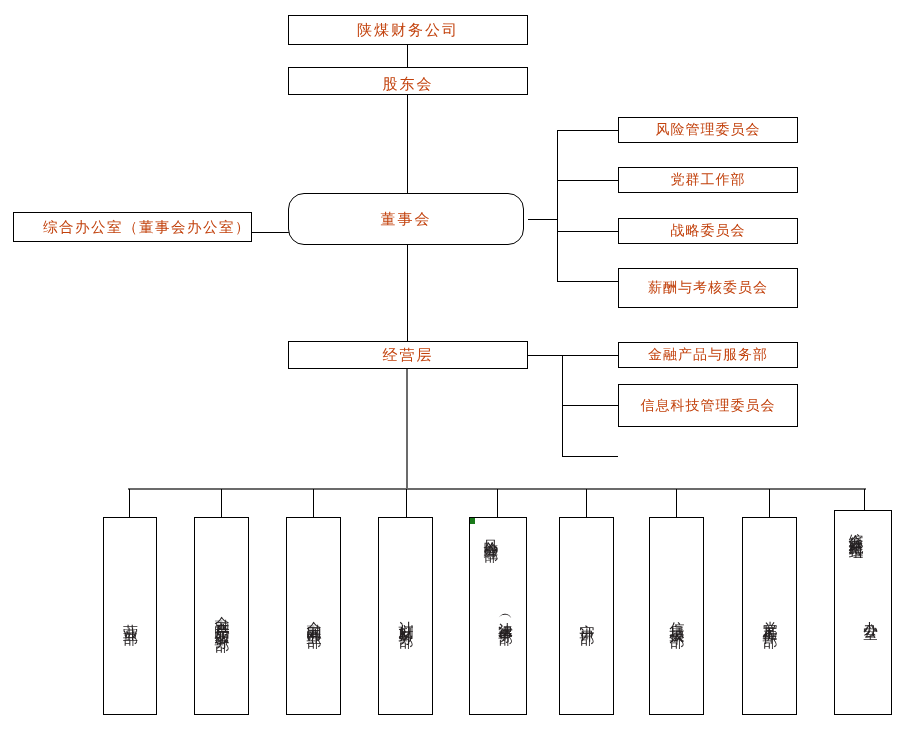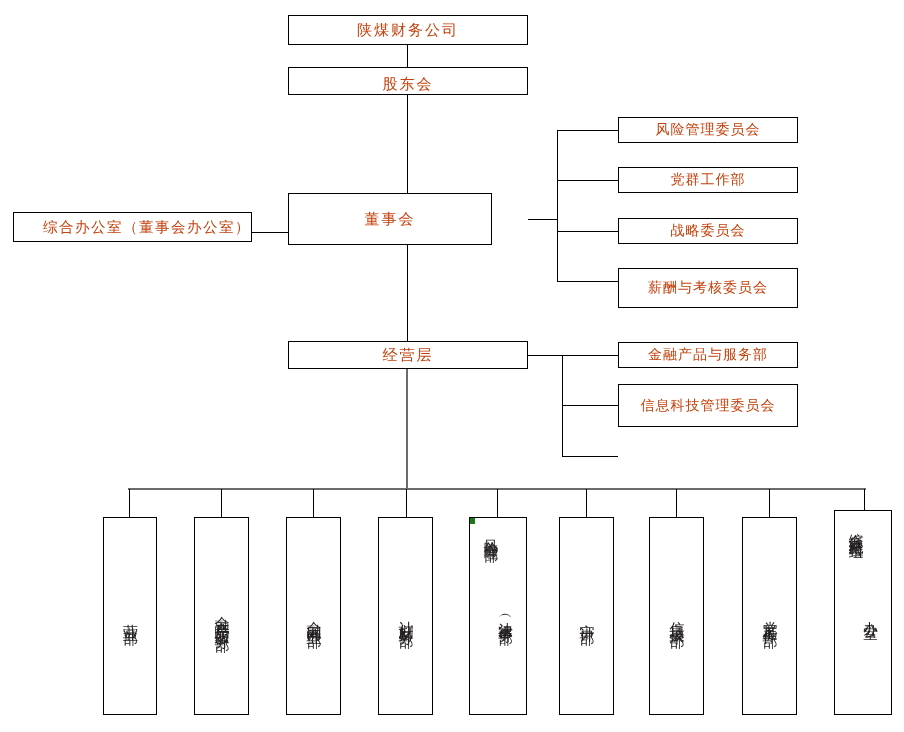--- a/index.html
+++ b/index.html
@@ -105,21 +105,21 @@
   </div>
 
   <div class="ln v" style="left:407px; top:45px; width:1px; height:22px;"></div>
 
   <div class="box" style="left:288px; top:67px; width:240px; height:28px;align-items:flex-end;">
     <span>股东会</span>
   </div>
 
   <div class="ln v" style="left:407px; top:95px; width:1px; height:98px;"></div>
 
-  <div class="box" style="left:288px; top:193px; width:204px; height:52px;">
+  <div class="box" style="left:288px; top:193px; width:236px; height:52px;border-radius:16px;">
     <span>董事会</span>
   </div>
 
   <div class="box wide-label" style="left:13px; top:212px; width:239px; height:30px;">
     <span>综合办公室（董事会办公室）</span>
   </div>
   <div class="ln h" style="left:252px; top:232px; width:37px; height:1px;"></div>
 
   <div class="ln h" style="left:528px; top:219px; width:30px; height:1px;"></div>
   <div class="ln v" style="left:557px; top:130px; width:1px; height:151px;"></div>

